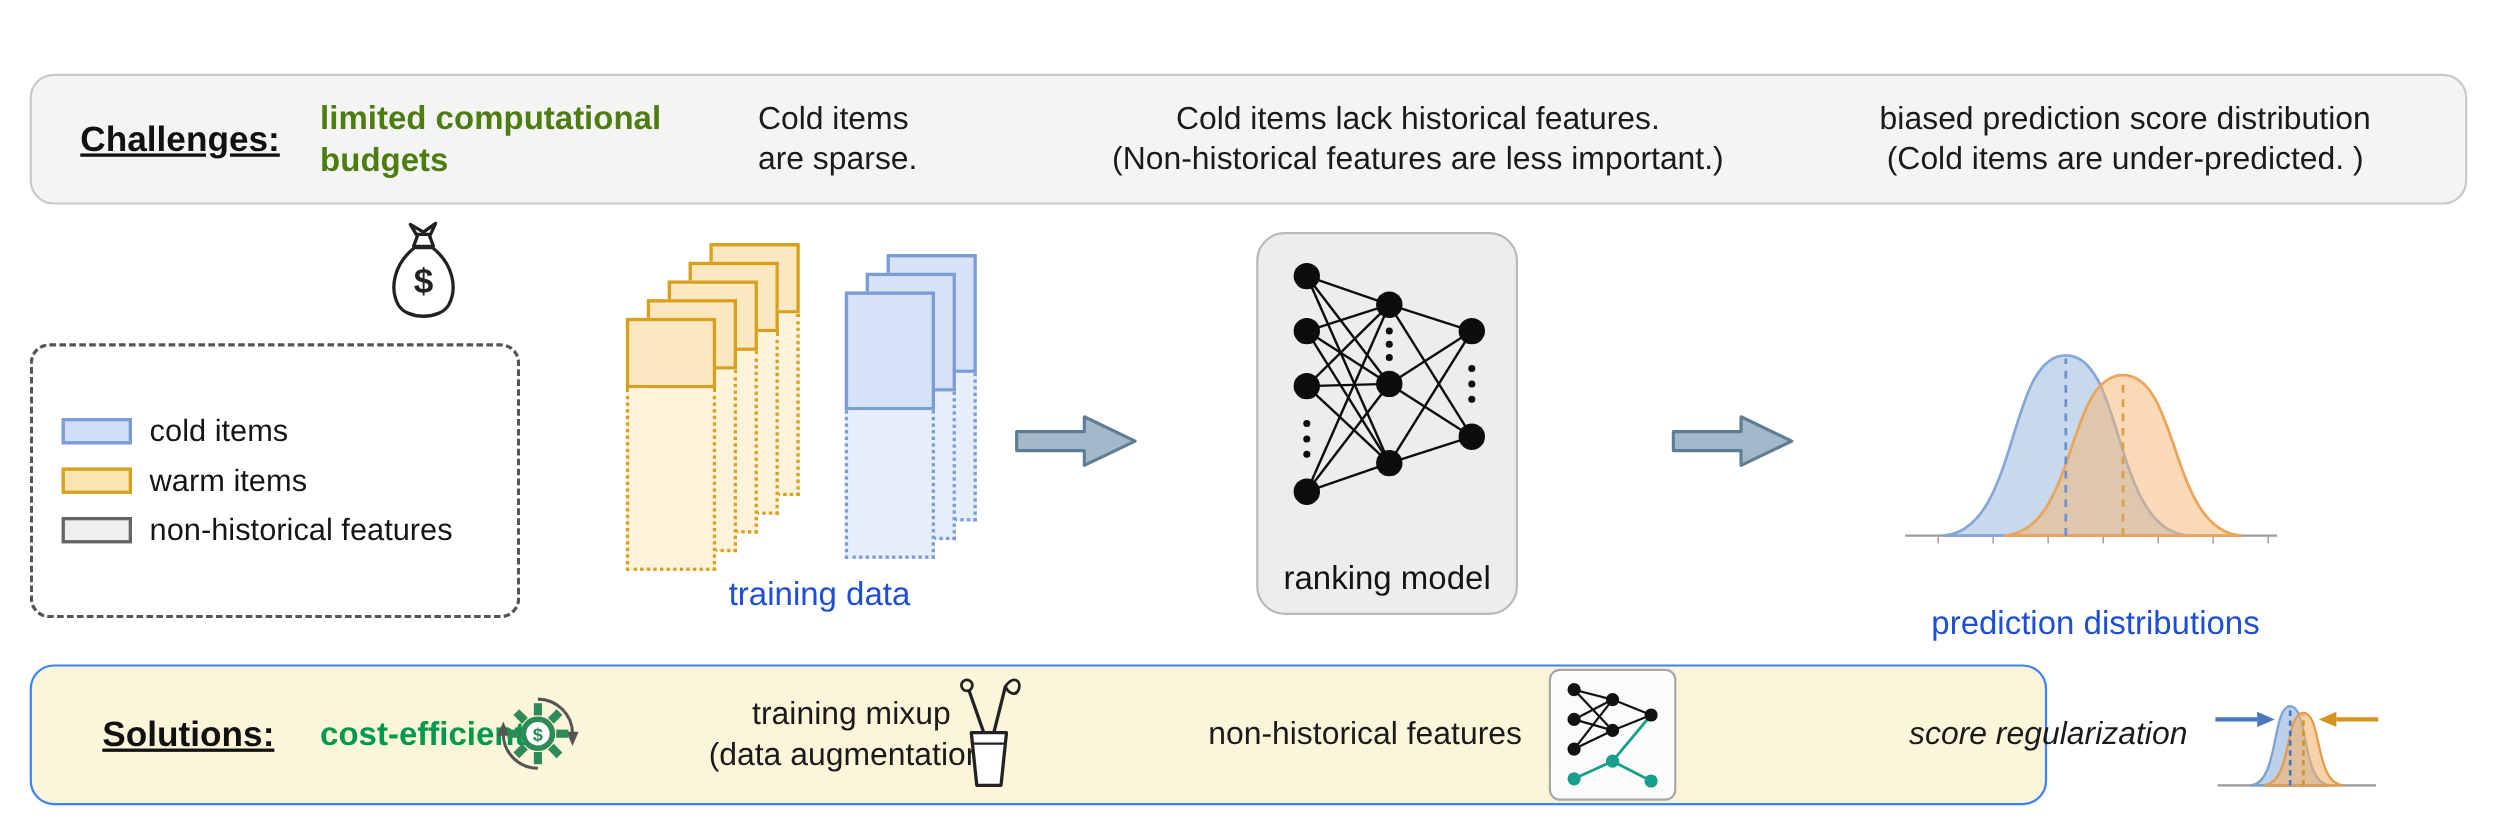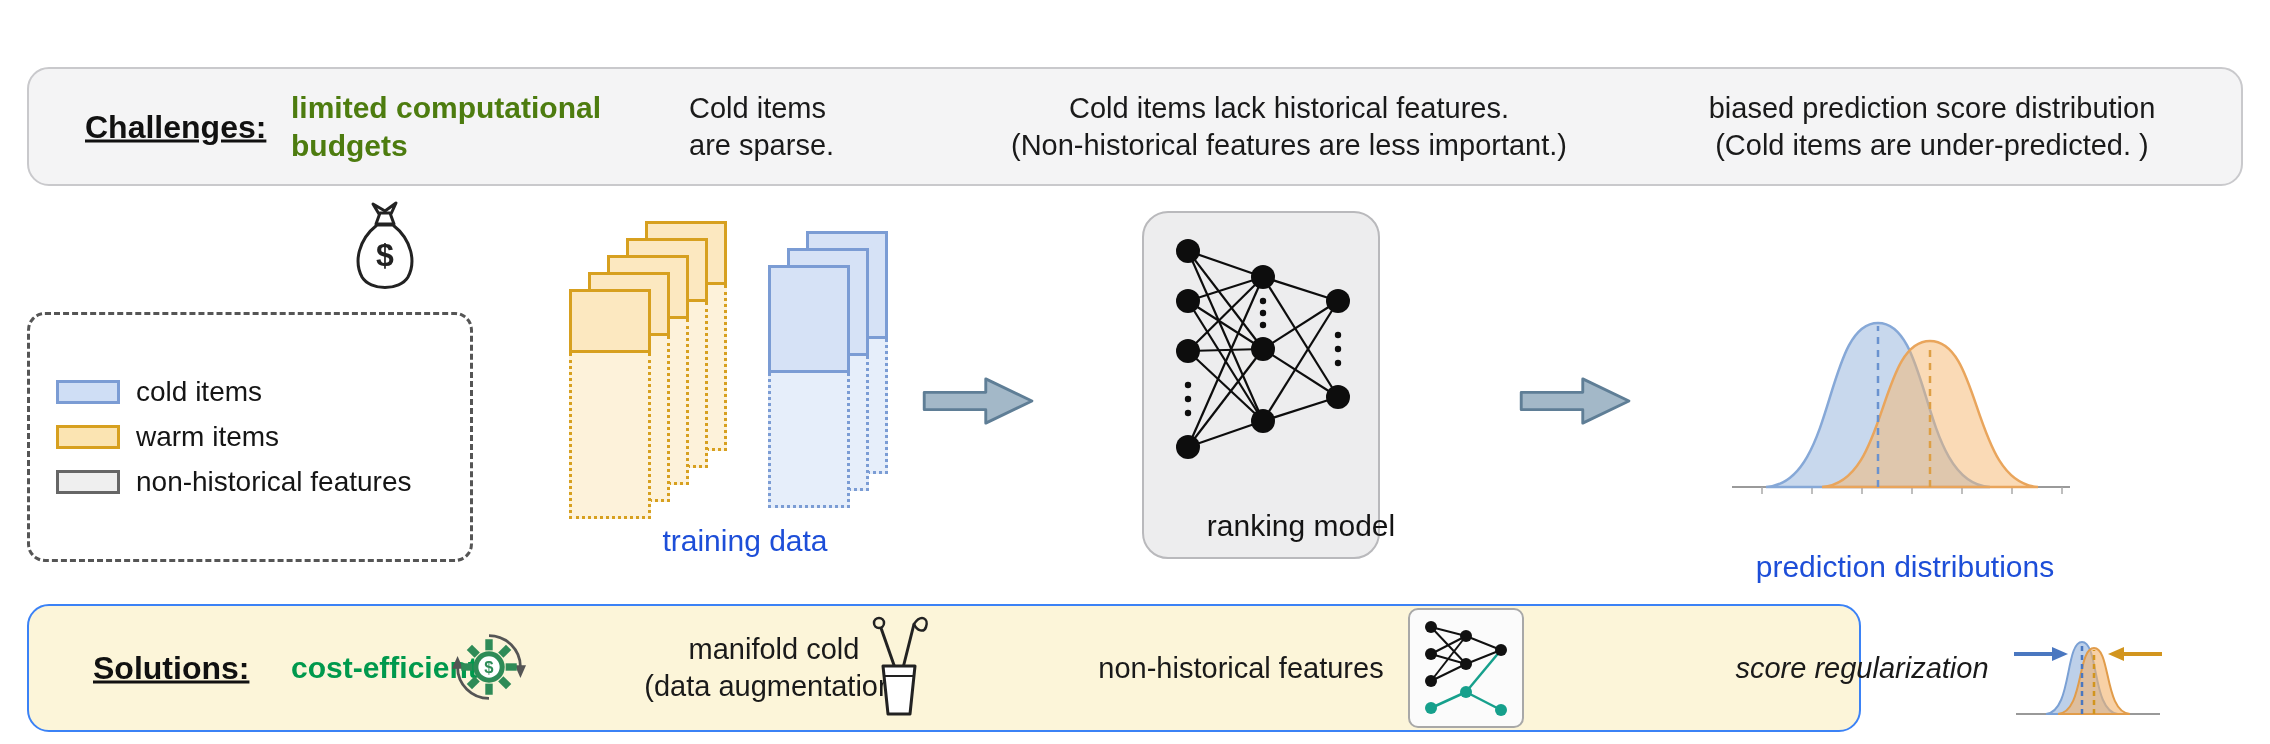--- a/index.html
+++ b/index.html
@@ -35,34 +35,34 @@
   .warm-card .top{height:64px;background:#fce8c0;border:3px solid #d7a01f;}
   .warm-card .bot{height:166px;background:#fdf2da;border:3px dotted #d7a01f;border-top:none;}
   .cold-card .top{height:108px;background:#d6e2f6;border:3px solid #7b9cd4;}
   .cold-card .bot{height:135px;background:#e6eefa;border:3px dotted #7b9cd4;border-top:none;}
 
   .block-arrow{position:absolute;width:118px;height:50px;}
 
   .model-box{position:absolute;left:1142px;top:211px;width:238px;height:348px;background:#ededee;
     border:2px solid #b9b9bc;border-radius:26px;box-sizing:border-box;}
   .model-box svg{position:absolute;left:14px;top:16px;}
-  .model-label{position:absolute;left:0;bottom:14px;width:100%;text-align:center;font-size:30px;padding-left:40px;}
+  .model-label{position:absolute;left:0;bottom:14px;width:100%;text-align:center;font-size:30px;}
 
   .icon-box{position:absolute;}
   .nn-mini-frame{position:absolute;left:1408px;top:608px;width:116px;height:120px;background:#fbfbfb;
     border:2px solid #a8a8a8;border-radius:10px;box-sizing:border-box;display:flex;align-items:center;justify-content:center;}
   .sol-text{font-size:29px;line-height:37px;color:#1a1a1a;}
 </style>
 </head>
 <body>
 
 <div class="canvas">
 
   <div class="panel challenges-bar">
-    <div class="vc section-label" style="left:56px;">Challenges:</div>
+    <div class="vc section-label" style="left:44px;">Challenges:</div>
     <div class="vc red-text" style="left:262px;">
       <div>limited computational</div>
       <div>budgets</div>
     </div>
     <div class="vc chal-text" style="left:660px;">
       <div>Cold items</div>
       <div>are sparse.</div>
     </div>
     <div class="vc chal-text center" style="left:950px;width:620px;">
       <div>Cold items lack historical features.</div>
@@ -201,21 +201,21 @@
     <path d="M96,204 C162,200 152,58 204,58 C256,58 246,200 312,204 Z" fill="rgba(246,181,110,0.5)" stroke="#e9a55c" stroke-width="2.5"></path>
     <line x1="152" y1="204" x2="152" y2="43" stroke="#6a92cf" stroke-width="2.5" stroke-dasharray="7 6"></line>
     <line x1="204" y1="204" x2="204" y2="61" stroke="#dd9f45" stroke-width="2.5" stroke-dasharray="7 6"></line>
   </svg>
   <div class="caption" style="left:1740px;top:550px;width:330px;">prediction distributions</div>
 
   <div class="panel solutions-bar">
     <div class="vc section-label" style="left:64px;">Solutions:</div>
     <div class="vc green-text" style="left:262px;">cost-efficient</div>
     <div class="vc sol-text center" style="left:592px;width:306px;">
-      <div>manifold cold</div>
+      <div>training mixup</div>
       <div>(data augmentation)</div>
     </div>
     <div class="vc sol-text center" style="left:1032px;width:360px;">
       <div>non-historical features</div>
     </div>
     <div class="vc sol-text" style="left:1668px;width:330px;text-align:center;font-style:italic;">score regularization</div>
   </div>
 
   <svg class="icon-box" style="left:452px;top:630px;" width="74" height="74" viewBox="0 0 80 80">
     <path d="M40,6 A34,34 0 0 1 74,40" fill="none" stroke="#555" stroke-width="3"></path>

